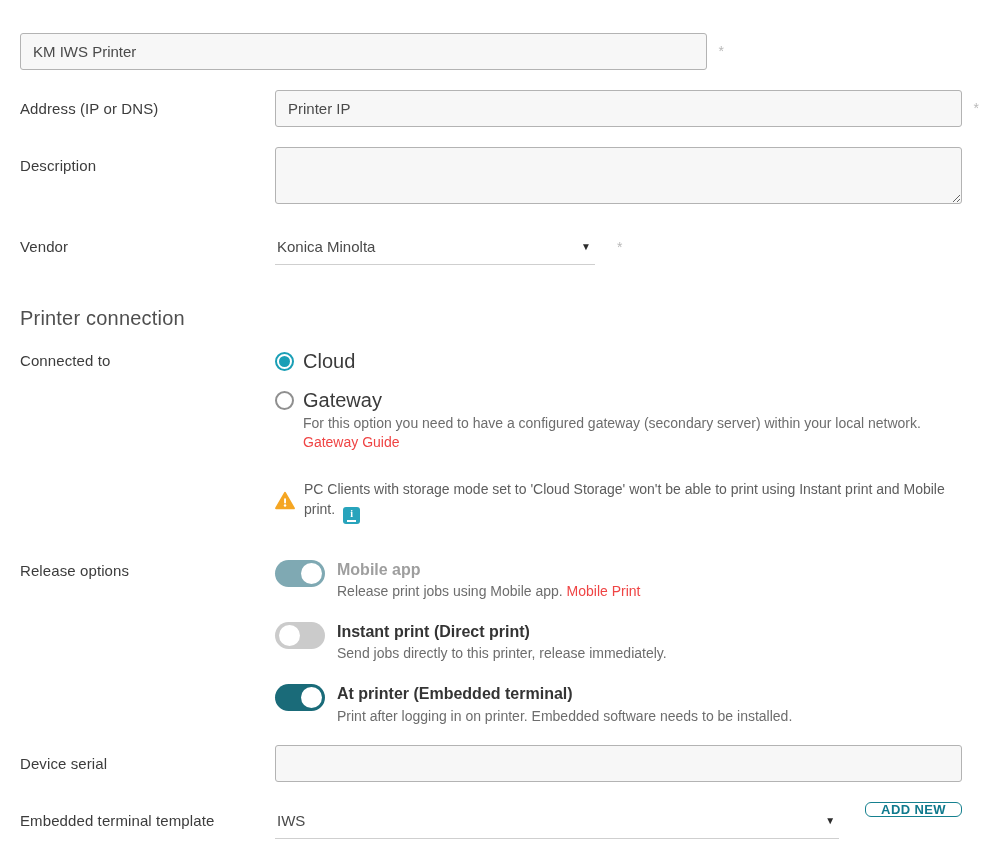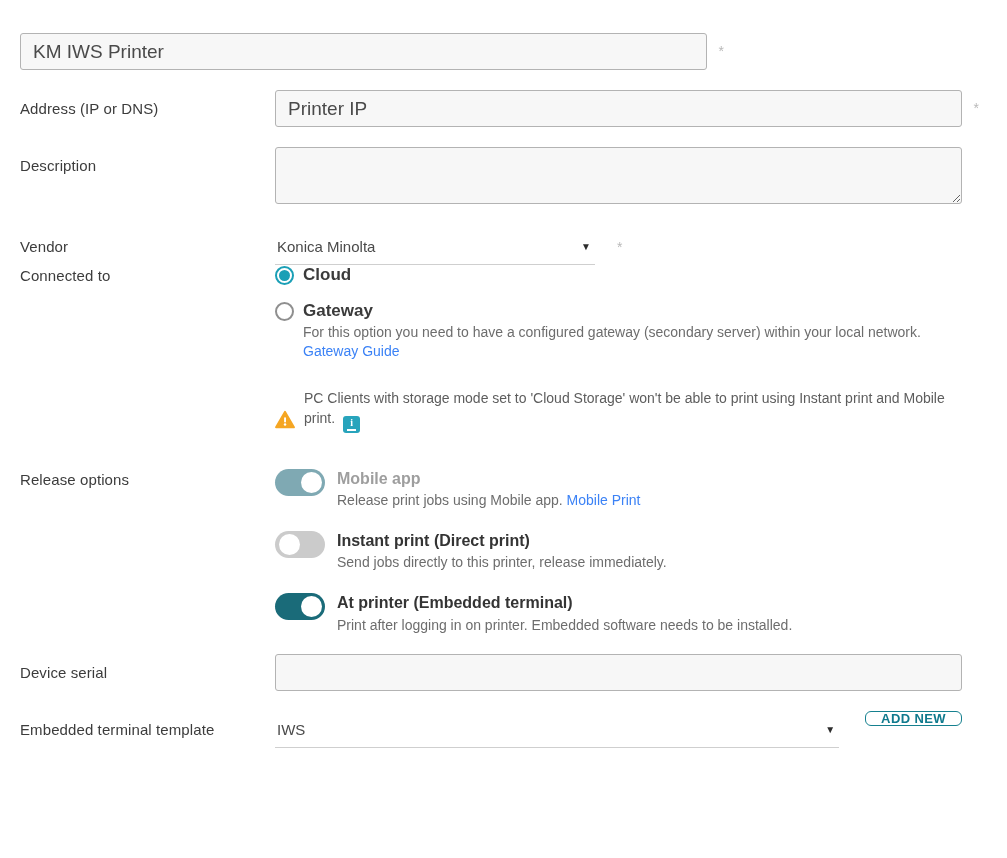--- a/index.html
+++ b/index.html
@@ -15,21 +15,21 @@
   .row-label {
     width:255px; flex:0 0 255px; font-size:15px; font-weight:500;
     color:#3c3c3c; padding-top:10px; letter-spacing:.1px;
   }
   .row-label.tight { padding-top:2px; }
   .row-content { flex:0 0 687px; width:687px; position:relative; }
 
   .text-input {
     width:687px; height:37px; background:#f7f7f7;
     border:1px solid #b3b3b3; border-radius:3px;
-    font-family:inherit; font-size:19px; color:#4a4a4a;
+    font-family:inherit; font-size:15px; color:#4a4a4a;
     padding:0 12px; outline:none;
   }
   textarea.text-input {
     height:57px; resize:both; padding-top:8px; line-height:1.35;
   }
   .req {
     position:absolute; right:-17px; top:10px;
     color:#b9b9b9; font-size:14px;
   }
   .req.inline { position:static; margin-left:22px; color:#b9b9b9; }
@@ -50,29 +50,29 @@
 
   
   .radio-option { display:flex; align-items:center; margin-bottom:16px; cursor:pointer; }
   .radio {
     width:19px; height:19px; border-radius:50%; flex:0 0 19px;
     display:flex; align-items:center; justify-content:center; background:#fff;
   }
   .radio.checked { border:2px solid #1a9fb6; }
   .radio.checked .dot { width:11px; height:11px; border-radius:50%; background:#1a9fb6; }
   .radio.unchecked { border:2px solid #8f8f8f; }
-  .radio-label { font-size:17px; font-weight:700; color:#3b3b3b; margin-left:9px; }
+  .radio-label { font-size:20px; font-weight:400; color:#3b3b3b; margin-left:9px; }
   .option-desc {
     margin:2px 0 0 28px; font-size:14px; color:#6d6d6d; line-height:1.38;
     max-width:660px;
   }
-  .link { color:#3b82f6; text-decoration:none; cursor:pointer; }
-
-  
-  .warning { display:flex; margin-top:26px; align-items:flex-end; }
+  .link { color:#ef4444; text-decoration:none; cursor:pointer; }
+
+  
+  .warning { display:flex; margin-top:26px; align-items:center; }
   .warning-icon { flex:0 0 20px; margin:3px 9px 0 0; }
   .warning-text { font-size:14px; color:#5d5d5d; line-height:1.45; max-width:655px; }
   .info-icon {
     display:inline-flex; flex-direction:column; align-items:center; justify-content:center;
     width:17px; height:17px; background:#28a4bc; border-radius:3px;
     vertical-align:-3px; margin-left:4px; cursor:pointer;
   }
   .info-icon .i-letter {
     color:#fff; font-size:10px; font-weight:bold; line-height:10px;
     font-family:"Liberation Serif","DejaVu Serif",serif;
@@ -134,20 +134,21 @@
     <div class="row-label">Vendor</div>
     <div class="row-content" style="display:flex; align-items:center;">
       <div class="select vendor">
         <span>Konica Minolta</span>
         <span class="arrow">▼</span>
       </div>
       <span class="req inline">*</span>
     </div>
   </div>
 
+  <h2 class="section-title">Printer connection</h2>
 
   <div class="row" style="margin-bottom:0;">
     <div class="row-label tight">Connected to</div>
     <div class="row-content">
 
       <div class="radio-option">
         <span class="radio checked">
             <span class="dot"></span>
           </span>
         <span class="radio-label">Cloud</span>

